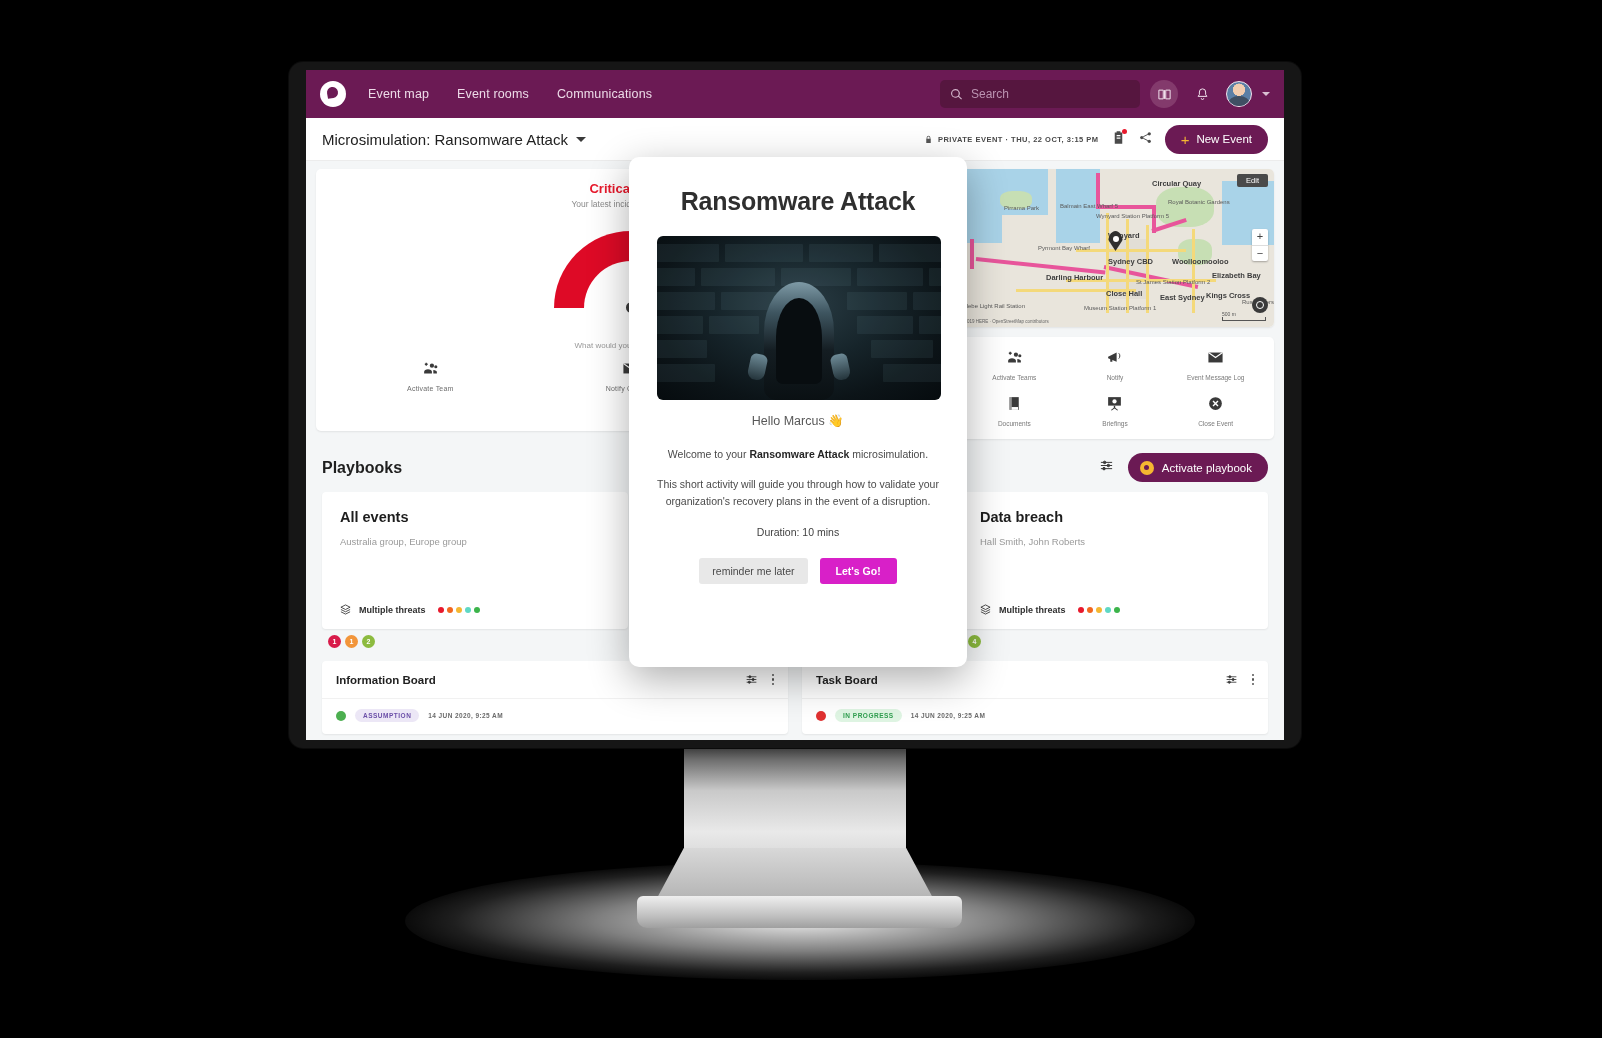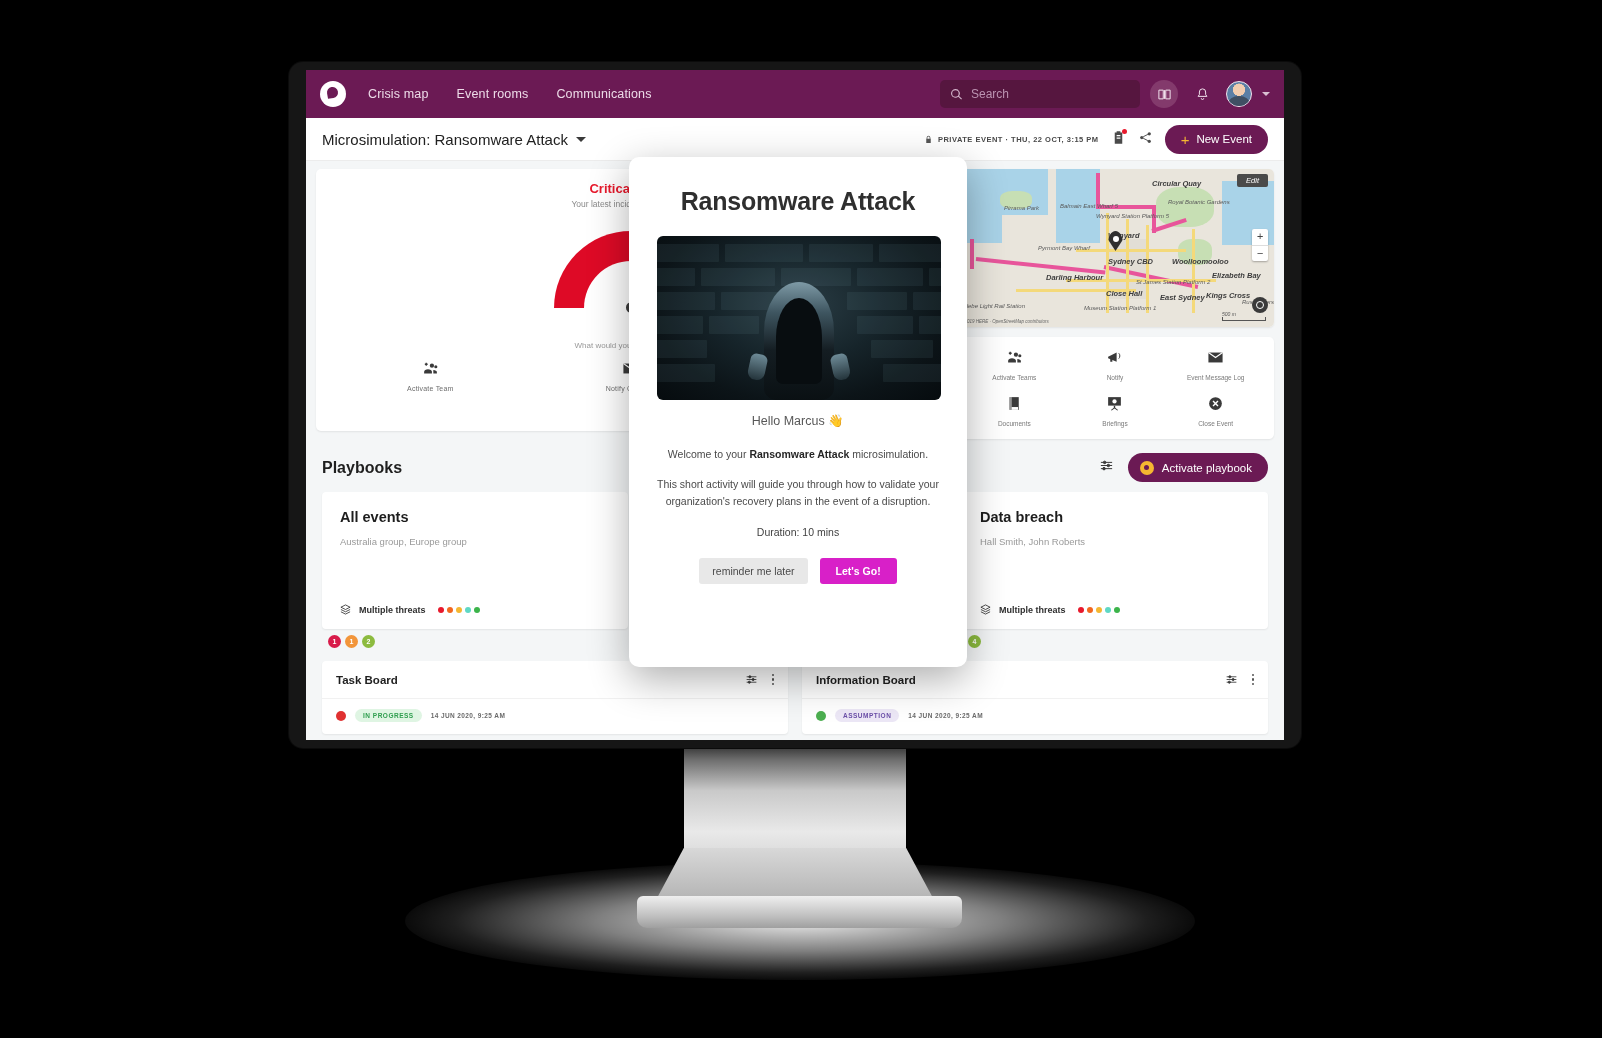--- a/index.html
+++ b/index.html
@@ -141,21 +141,21 @@
     background: #3c3c3c; transform-origin: 0 50%; transform: rotate(0deg); border-radius: 2px;
   }
   .gauge-hub { position: absolute; left: 72px; bottom: 0px; width: 11px; height: 11px; border-radius: 50%; background: #3c3c3c; }
   .gauge-prompt { text-align: center; color: #9a9a9a; font-size: 8px; margin-top: 28px; }
   .action-row { display: flex; justify-content: space-around; margin-top: 10px; }
   .action-item { text-align: center; cursor: pointer; width: 86px; }
   .action-item svg { width: 17px; height: 17px; fill: #3a3a3a; }
   .action-item .lbl { font-size: 7px; color: #6d6d6d; margin-top: 4px; letter-spacing: .2px; }
 
   .map-col { width: 318px; flex: none; display: flex; flex-direction: column; gap: 10px; }
-  .map-card { height: 158px; position: relative; border-radius: 5px; overflow: hidden; font-style: italic; }
+  .map-card { height: 158px; position: relative; border-radius: 5px; overflow: hidden; }
   .map-canvas { position: absolute; inset: 0; background: #e9e5dc; }
   .map-water { position: absolute; background: #a9d3e8; }
   .map-green { position: absolute; background: #c7dfb4; border-radius: 40%; }
   .map-road { position: absolute; background: #f4d97a; }
   .map-hwy { position: absolute; background: #e8559b; }
   .map-block { position: absolute; background: #ddd9cf; }
   .map-edit {
     position: absolute; right: 6px; top: 5px; background: #4a4a4a; color: #fff;
     font-size: 7.5px; padding: 2px 9px; border-radius: 2px; cursor: pointer; z-index: 6;
   }
@@ -278,21 +278,21 @@
   <div class="floor-glow"></div>
   <div class="stand-neck"></div>
   <div class="stand-base"></div>
 
   <div class="monitor-bezel">
     <div class="screen">
 
       <div class="navbar">
         <div class="brand-logo"></div>
         <div class="nav-links">
-          <span class="nav-link">Crisis map</span>
+          <span class="nav-link">Event map</span>
           <span class="nav-link">Event rooms</span>
           <span class="nav-link">Communications</span>
         </div>
         <div class="nav-right">
           <div class="search-box">
             <svg viewBox="0 0 24 24">
                 <path d="M10 2a8 8 0 105.3 14l5.4 5.4 1.4-1.4-5.4-5.4A8 8 0 0010 2zm0 2a6 6 0 110 12 6 6 0 010-12z"></path>
               </svg>
             <input class="search-input" placeholder="Search" style="">
           </div>
@@ -589,62 +589,62 @@
             </div>
             <div class="pb-badges">
               <span style="background:#8cbb3f">4</span>
             </div>
           </div>
         </div>
 
         <div class="boards-row">
           <div class="board">
             <div class="board-head">
+              <span class="board-title">Information Board</span>
+              <div class="board-tools">
+                <svg viewBox="0 0 24 24" fill="none">
+                    <path d="M3 7h18M3 12h18M3 17h18"></path>
+                    <circle cx="9" cy="7" r="2" fill="#3a3a3a"></circle>
+                    <circle cx="15" cy="12" r="2" fill="#3a3a3a"></circle>
+                    <circle cx="8" cy="17" r="2" fill="#3a3a3a"></circle>
+                  </svg>
+                <span class="kebab">
+                    <i></i>
+                    <i></i>
+                    <i></i>
+                  </span>
+              </div>
+            </div>
+            <div class="board-row">
+              <span class="status-dot" style="background:#4caf50"></span>
+              <span class="badge" style="background:#ece7f6;color:#6b4fa8">ASSUMPTION</span>
+              <span class="row-time">14 JUN 2020, 9:25 AM</span>
+            </div>
+          </div>
+
+          <div class="board">
+            <div class="board-head">
               <span class="board-title">Task Board</span>
               <div class="board-tools">
                 <svg viewBox="0 0 24 24" fill="none">
                     <path d="M3 7h18M3 12h18M3 17h18"></path>
                     <circle cx="9" cy="7" r="2" fill="#3a3a3a"></circle>
                     <circle cx="15" cy="12" r="2" fill="#3a3a3a"></circle>
                     <circle cx="8" cy="17" r="2" fill="#3a3a3a"></circle>
                   </svg>
                 <span class="kebab">
                     <i></i>
                     <i></i>
                     <i></i>
                   </span>
               </div>
             </div>
             <div class="board-row">
               <span class="status-dot" style="background:#e03131"></span>
               <span class="badge" style="background:#dff5e3;color:#2f9e4f">IN PROGRESS</span>
-              <span class="row-time">14 JUN 2020, 9:25 AM</span>
-            </div>
-          </div>
-
-          <div class="board">
-            <div class="board-head">
-              <span class="board-title">Information Board</span>
-              <div class="board-tools">
-                <svg viewBox="0 0 24 24" fill="none">
-                    <path d="M3 7h18M3 12h18M3 17h18"></path>
-                    <circle cx="9" cy="7" r="2" fill="#3a3a3a"></circle>
-                    <circle cx="15" cy="12" r="2" fill="#3a3a3a"></circle>
-                    <circle cx="8" cy="17" r="2" fill="#3a3a3a"></circle>
-                  </svg>
-                <span class="kebab">
-                    <i></i>
-                    <i></i>
-                    <i></i>
-                  </span>
-              </div>
-            </div>
-            <div class="board-row">
-              <span class="status-dot" style="background:#4caf50"></span>
-              <span class="badge" style="background:#ece7f6;color:#6b4fa8">ASSUMPTION</span>
               <span class="row-time">14 JUN 2020, 9:25 AM</span>
             </div>
           </div>
         </div>
 
       </div>
     </div>
   </div>
 
   <div class="modal-backdrop"></div>

